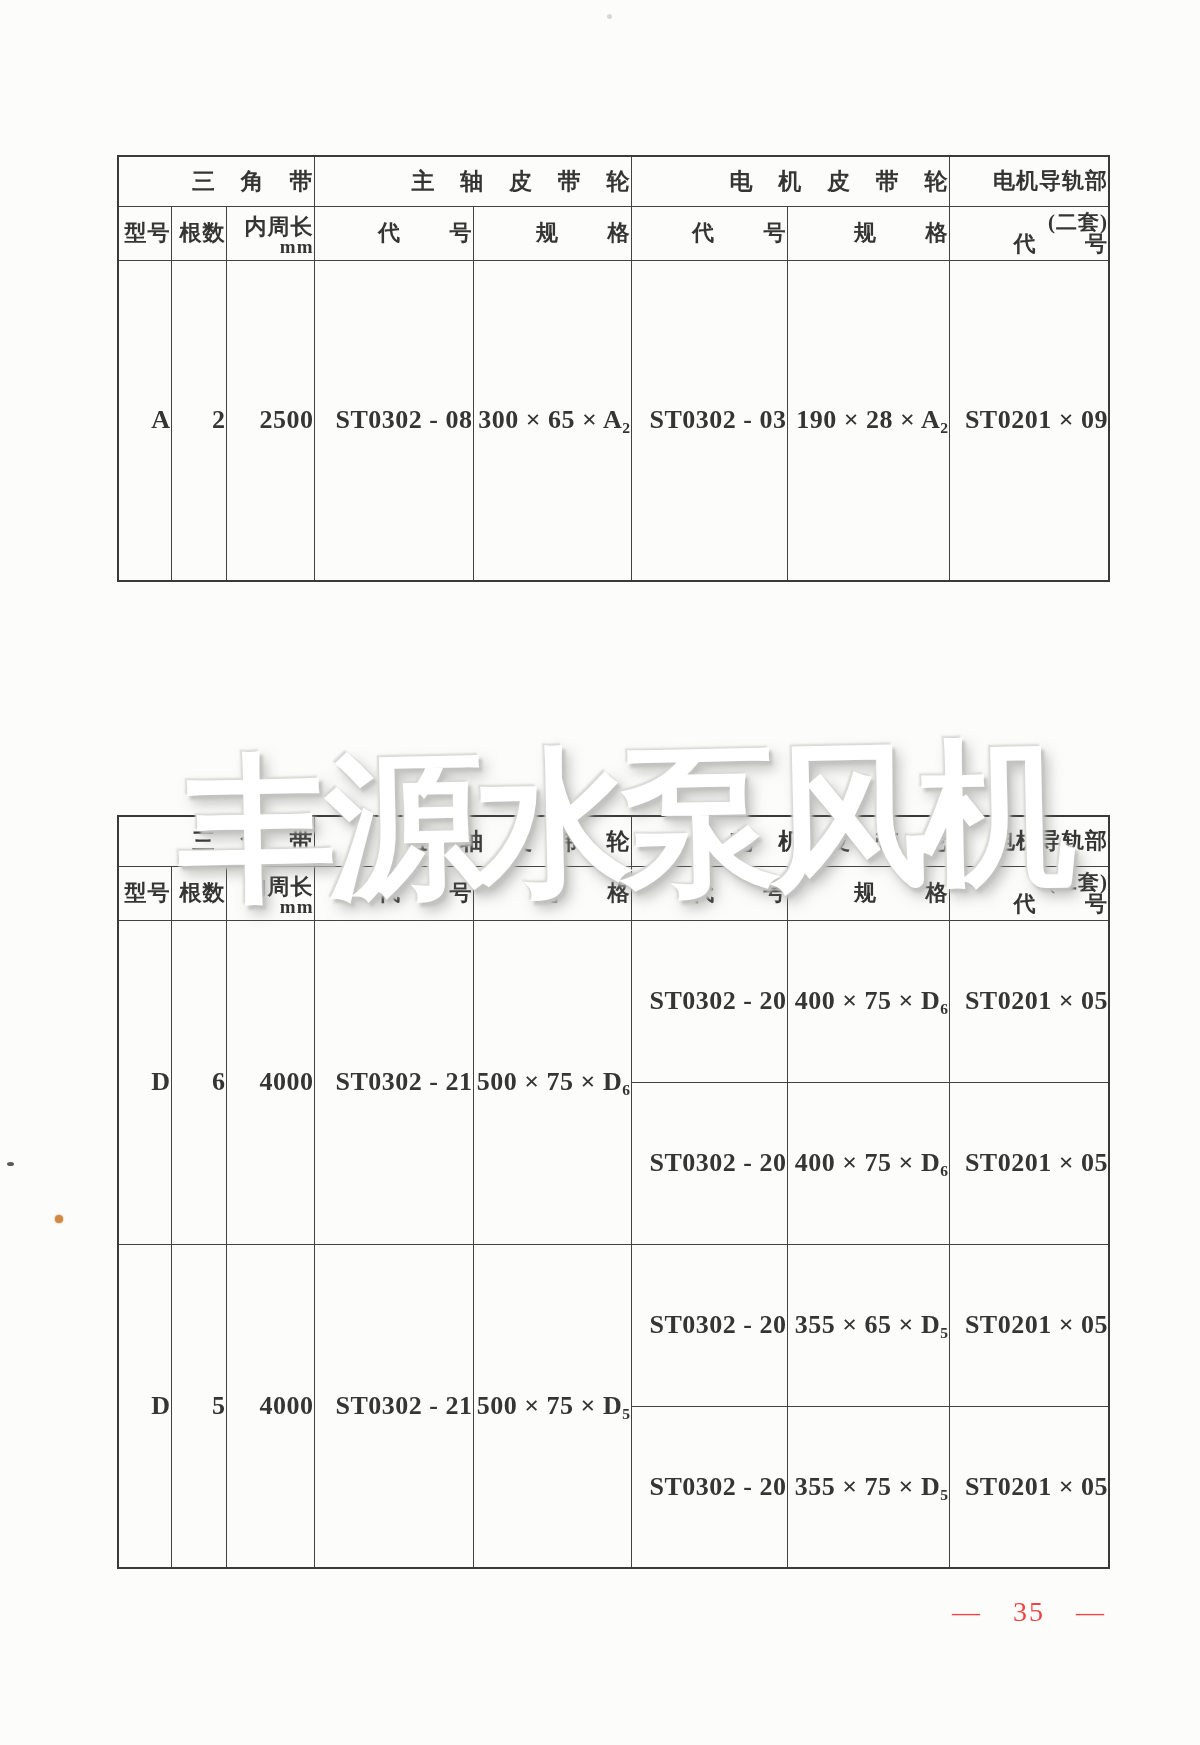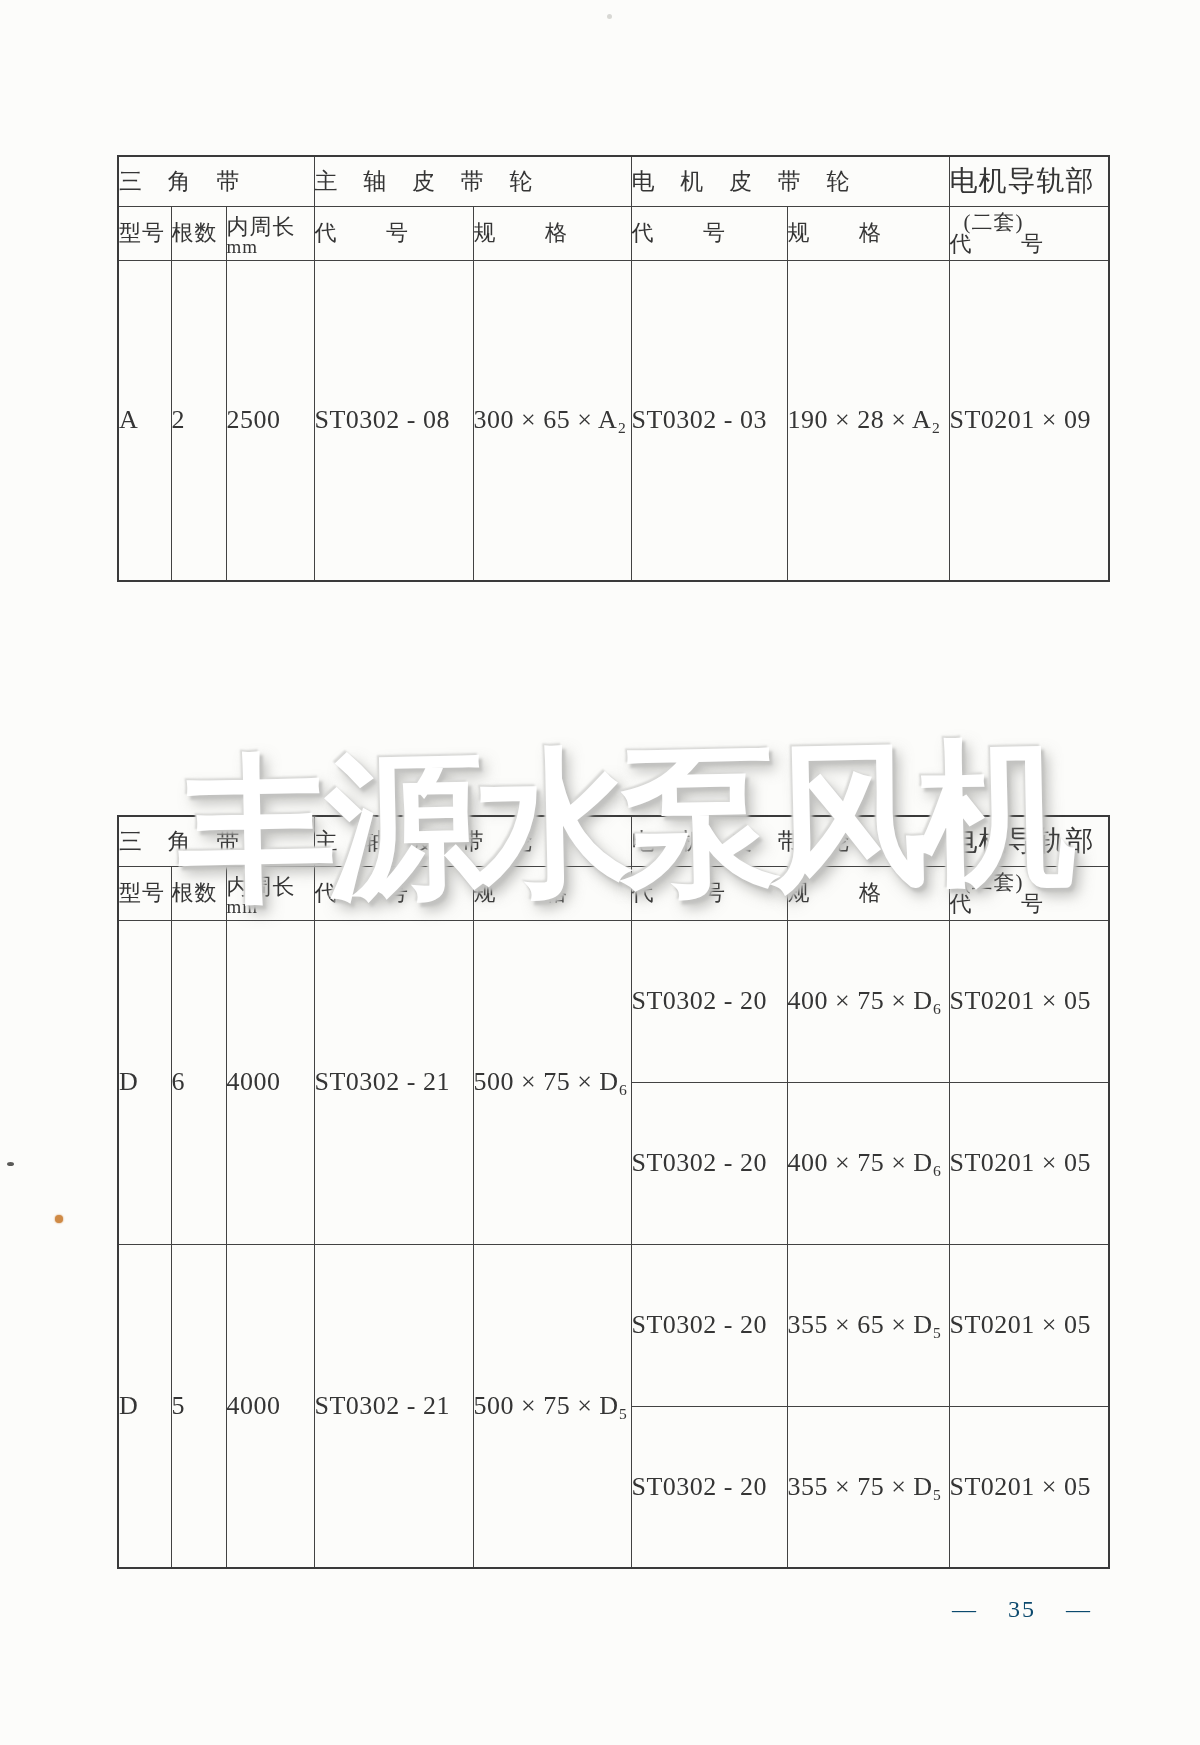--- a/index.html
+++ b/index.html
@@ -17,43 +17,43 @@
   #tbl-bottom-wrap{top:815px;}
   table.spec{
     border-collapse:collapse;
     table-layout:fixed;
     width:991px;
     border:2px solid #3a3a3a;
     background:transparent;
   }
   table.spec th, table.spec td{
     border:1px solid #424242;
-    text-align:left;
+    text-align:right;
     vertical-align:middle;
     padding:0;
-    font-weight:normal;
+    font-weight:bold;
     color:#353535;
   }
   col.c-model{width:53px;}
   col.c-count{width:55px;}
   col.c-circ{width:88px;}
   col.c-spcode{width:159px;}
   col.c-spspec{width:158px;}
   col.c-mcode{width:156px;}
   col.c-mspec{width:162px;}
   col.c-rail{width:160px;}
   tr.h1{height:50px;}
   tr.h2{height:54px;margin-top:28px;}
   .group-th{
     font-size:23px;
     word-spacing:18px;
     letter-spacing:1px;
     white-space:nowrap;
   }
-  .rail-th{font-size:28px;word-spacing:0;letter-spacing:1px;}
+  .rail-th{font-size:22px;word-spacing:0;letter-spacing:1px;}
   .sub-th{font-size:22px;letter-spacing:1px;}
   .gapwide{word-spacing:42px;}
   .circ-unit{font-size:19px;line-height:14px;margin-top:-2px;}
   .rail-note{font-size:21px;line-height:24px;padding-left:14px;}
   .rail-code-line{font-size:22px;line-height:24px;word-spacing:42px;margin-top:-2px;}
   table.spec tbody td{
     font-size:26px;
     letter-spacing:0.5px;
     white-space:nowrap;
   }
@@ -71,24 +71,24 @@
     color:#ffffff;
     text-shadow:3px 4px 3px #c2c2c0,-2px -2px 2px #d8d8d6,6px 8px 14px rgba(125,125,122,0.5);
     transform:rotate(-1.2deg);
     white-space:nowrap;
     pointer-events:none;
     z-index:5;
   }
   .page-number{
     position:absolute;
     left:952px;top:1596px;
-    font-size:24px;
+    font-size:28px;
     letter-spacing:2px;
     word-spacing:22px;
-    color:#0c4a6e;
+    color:#ef4444;
     white-space:nowrap;
   }
   .speck{position:absolute;border-radius:50%;}
   .speck-1{left:7px;top:1162px;width:7px;height:4px;background:#5a5a58;}
   .speck-2{left:55px;top:1215px;width:8px;height:8px;background:#cf8a45;box-shadow:0 0 2px #cf8a45;}
   .speck-3{left:607px;top:14px;width:5px;height:5px;background:#d8d8d4;}
 </style>
 </head>
 <body>
 

